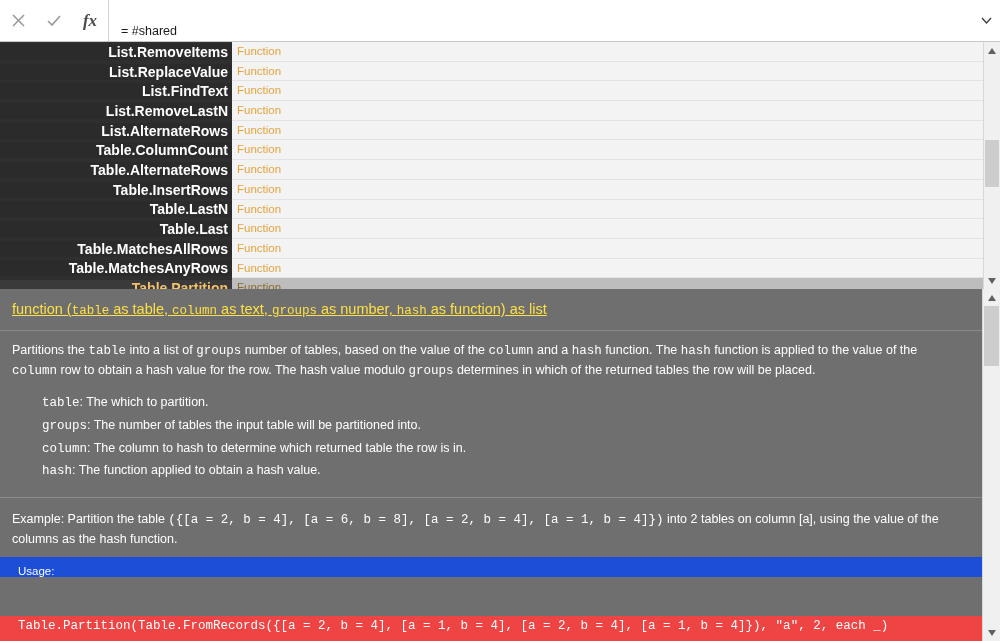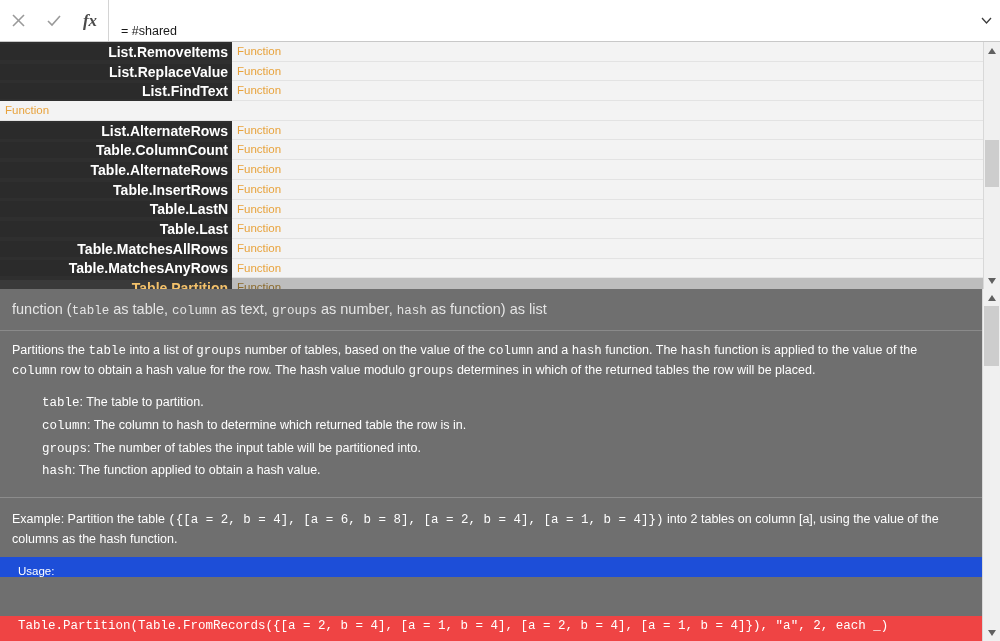--- a/index.html
+++ b/index.html
@@ -198,21 +198,22 @@
     background: #cdcdcd;
   }
 
   .sig-block {
     background: #6f6f6f;
     padding: 12px 30px 12px 12px;
     border-bottom: 1px solid #8a8a8a;
   }
   .sig {
     font-size: 14.5px;
-    color: #e5e5e5;
+    color: #fde047;
+    text-decoration: underline;
   }
   code, .mono {
     font-family: "Liberation Mono", monospace;
     font-size: 12.5px;
   }
   .desc-block {
     background: #6f6f6f;
     padding: 10px 30px 6px 12px;
     line-height: 1.55;
     font-size: 12.5px;
@@ -293,20 +294,21 @@
     </div>
     <div class="row">
       <div class="name">List.ReplaceValue</div>
       <div class="value">Function</div>
     </div>
     <div class="row">
       <div class="name">List.FindText</div>
       <div class="value">Function</div>
     </div>
     <div class="row">
+      <div class="name">List.RemoveLastN</div>
       <div class="value">Function</div>
     </div>
     <div class="row">
       <div class="name">List.AlternateRows</div>
       <div class="value">Function</div>
     </div>
     <div class="row">
       <div class="name">Table.ColumnCount</div>
       <div class="value">Function</div>
     </div>
@@ -367,29 +369,29 @@
           <span>function (</span><span class="mono">table</span><span> as table, </span><span class="mono">column</span><span> as text, </span><span class="mono">groups</span><span> as number, </span><span class="mono">hash</span><span> as function) as list</span>
         </div>
       </div>
 
       <div class="desc-block">
         <span>Partitions the </span><span class="mono">table</span><span> into a list of </span><span class="mono">groups</span><span> number of tables, based on the value of the </span><span class="mono">column</span><span> and a </span><span class="mono">hash</span><span> function. The </span><span class="mono">hash</span><span> function is applied to the value of the </span><span class="mono">column</span><span> row to obtain a hash value for the row. The hash value modulo </span><span class="mono">groups</span><span> determines in which of the returned tables the row will be placed.</span>
       </div>
 
       <div class="params">
         <div>
-          <span class="mono">table</span><span>: The table to partition.</span>
+          <span class="mono">table</span><span>: The which to partition.</span>
+        </div>
+        <div>
+          <span class="mono">groups</span><span>: The number of tables the input table will be partitioned into.</span>
         </div>
         <div>
           <span class="mono">column</span><span>: The column to hash to determine which returned table the row is in.</span>
         </div>
         <div>
-          <span class="mono">groups</span><span>: The number of tables the input table will be partitioned into.</span>
-        </div>
-        <div>
           <span class="mono">hash</span><span>: The function applied to obtain a hash value.</span>
         </div>
       </div>
 
       <div class="divider"></div>
 
       <div class="example-block">
         <span>Example: Partition the table </span><span class="mono">({[a = 2, b = 4], [a = 6, b = 8], [a = 2, b = 4], [a = 1, b = 4]})</span><span> into 2 tables on column [a], using the value of the columns as the hash function.</span>
       </div>
 

